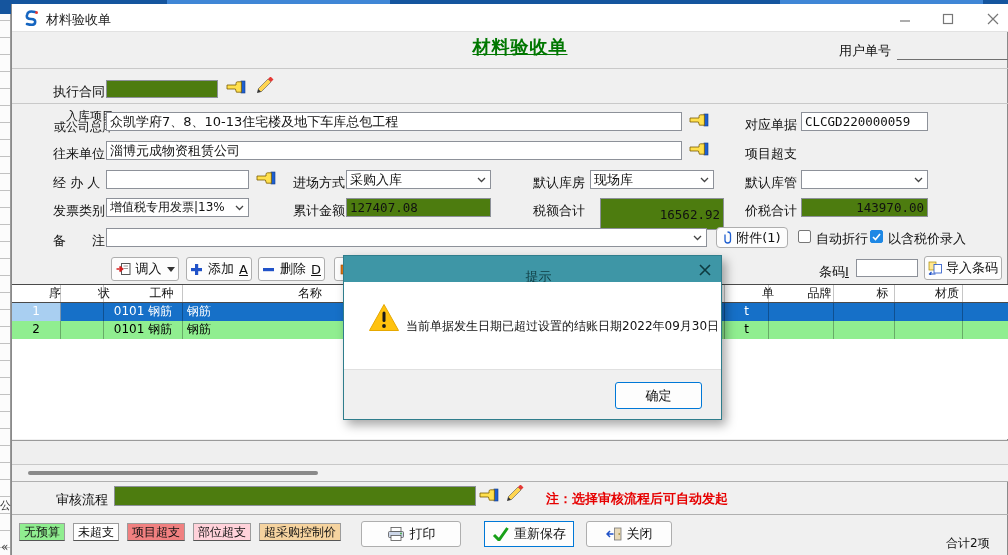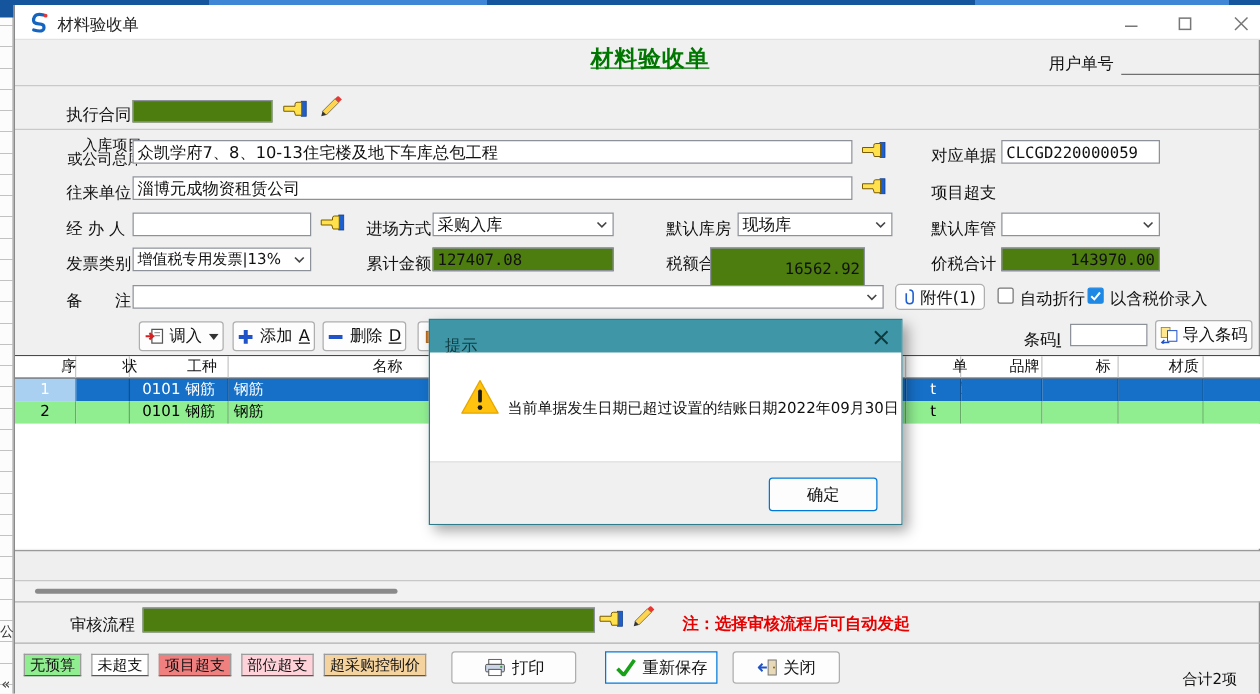--- a/index.html
+++ b/index.html
@@ -52,21 +52,21 @@
   .scrolltrack{left:0;top:460px;width:997px;height:17px;background:#f2f2f2;border-top:1px solid #c8c8c8;box-sizing:border-box;}
   .scrollthumb{left:16px;top:467px;width:290px;height:4px;background:#8a8a8a;border-radius:2px;}
   .rev-sep{left:0;top:477px;width:997px;height:1px;background:#b0b0b0;}
   .bot-sep{left:0;top:510px;width:997px;height:1px;background:#b0b0b0;}
   .note-red{position:absolute;left:534px;top:486px;font-size:13px;font-weight:600;color:#e60000;white-space:nowrap;}
   .badge{position:absolute;top:519px;height:18px;line-height:17px;text-align:center;font-size:12px;color:#111;border:1px solid #9c9c9c;border-bottom-color:#555;box-sizing:border-box;white-space:nowrap;}
   .b1{background:#90EE90}.b2{background:#FFFFFF}.b3{background:#F08080}.b4{background:#FFD2DA}.b5{background:#F5D39F}
   .total-lbl{left:934px;top:531px;font-size:12px;color:#111;}
   
   .dialog{left:343px;top:255px;width:379px;height:165px;background:#fff;border:1px solid #2f7d8c;box-sizing:border-box;box-shadow:4px 5px 10px rgba(0,0,0,0.35);z-index:9;}
-  .dlg-title{left:0;top:0;width:377px;height:42px;background:#3E96A6;display:flex;align-items:center;padding-left:12px;box-sizing:border-box;font-size:13px;color:#0e3a40;}
+  .dlg-title{left:0;top:0;width:377px;height:42px;background:#3E96A6;display:flex;align-items:center;padding-left:12px;box-sizing:border-box;font-size:13px;color:#0e3a40;justify-content:center;}
   .dlg-close{right:8px;top:6px;width:16px;height:16px;display:flex;align-items:center;justify-content:center;}
   .dlg-body{left:0;top:26px;width:377px;height:87px;background:#fff;}
   .dlg-msg{left:62px;top:36px;font-size:12px;color:#111;white-space:nowrap;}
   .dlg-foot{left:0;top:113px;width:377px;height:50px;background:#f0f0f0;border-top:1px solid #e0e0e0;box-sizing:border-box;}
   .dlg-ok{position:absolute;right:19px;top:12px;width:85px;height:25px;background:#fdfdfd;border:1px solid #0078d7;border-radius:3px;font-size:13px;color:#111;display:flex;align-items:center;justify-content:center;}
   .save-btn{border:1px solid #0078d7;border-radius:0;}
   svg{display:block;}
 </style>
 </head>
 <body>
@@ -194,21 +194,21 @@
       <span>增值税专用发票|13%</span>
       <span class="chev">
           <svg width="9" height="6">
             <path d="M1 1 L4.5 4.5 L8 1" stroke="#444" fill="none" stroke-width="1.3"></path>
           </svg>
         </span>
     </div>
     <div class="lbl" style="left:281px;top:198px;">累计金额</div>
     <div class="inp yel mono" style="left:334px;top:194px;width:145px;height:19px;">127407.08</div>
     <div class="lbl" style="left:521px;top:198px;">税额合计</div>
-    <div class="inp yel mono right" style="left:556px;top:194px;width:124px;height:32px;">16562.92</div>
+    <div class="inp yel mono right" style="left:588px;top:194px;width:124px;height:32px;">16562.92</div>
     <div class="lbl" style="left:733px;top:198px;">价税合计</div>
     <div class="inp yel mono right" style="left:789px;top:194px;width:127px;height:19px;">143970.00</div>
 
     <div class="lbl" style="left:41px;top:228px;">备　　注</div>
     <div class="inp" style="left:94px;top:224px;width:601px;height:19px;">
       <span></span>
       <span class="chev">
           <svg width="9" height="6">
             <path d="M1 1 L4.5 4.5 L8 1" stroke="#444" fill="none" stroke-width="1.3"></path>
           </svg>

